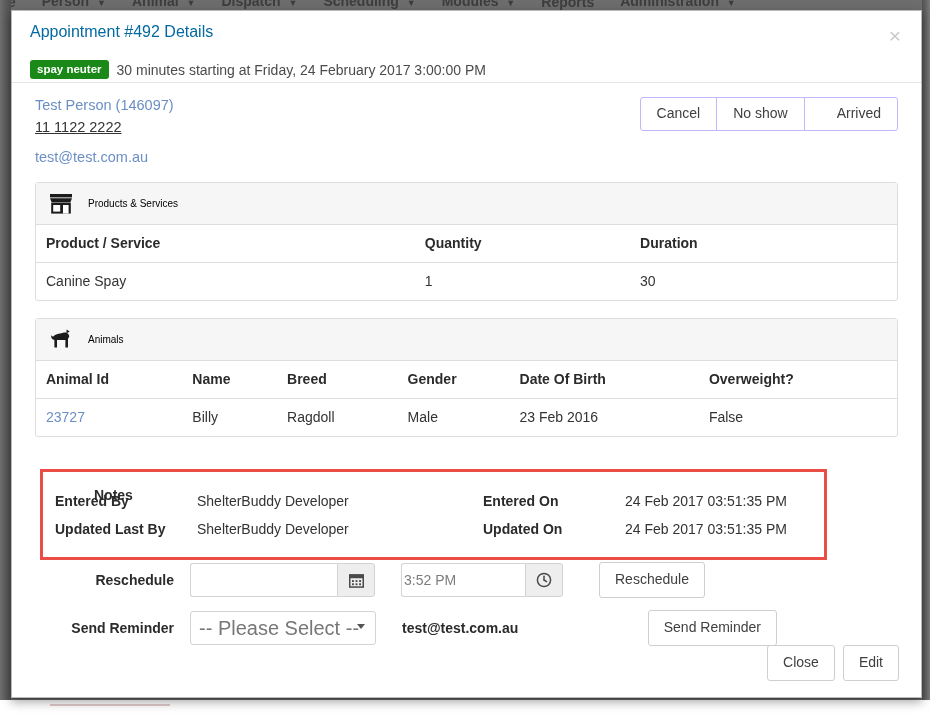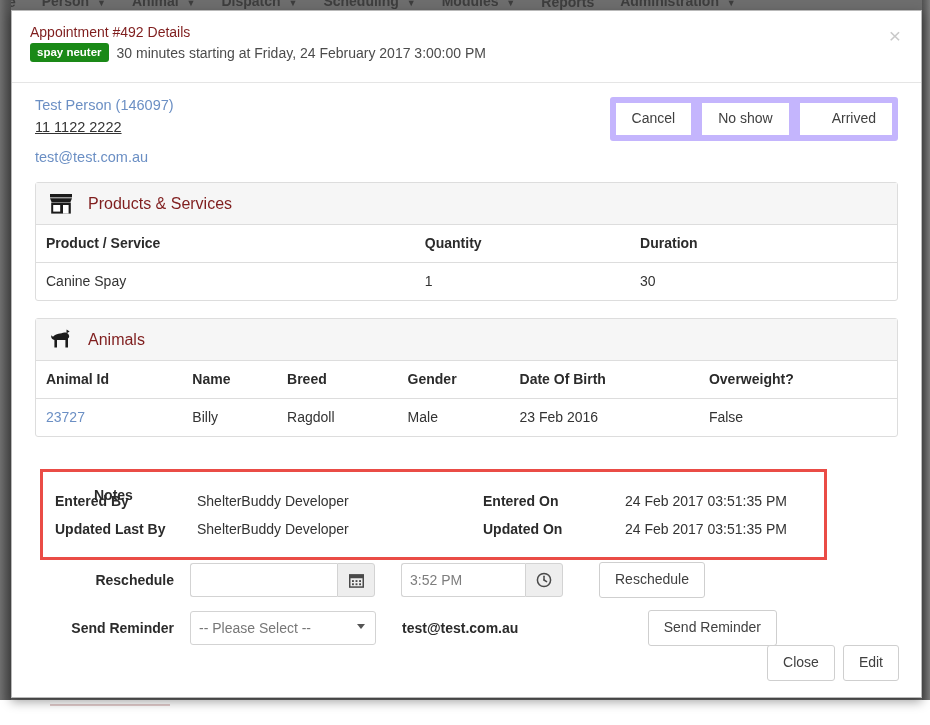--- a/index.html
+++ b/index.html
@@ -79,23 +79,23 @@
     border: 1px solid #b9b9b9;
     box-shadow: 0 4px 10px rgba(0,0,0,.35);
   }
   .modal-header {
     position: relative;
     padding: 12px 16px 10px 18px;
     border-bottom: 1px solid #e5e5e5;
     height: 72px;
   }
   .modal-title {
-    font-size: 14px;
-    color: #7f1d1d;
-    margin: 0 0 2px 0;
+    font-size: 16px;
+    color: #0369a1;
+    margin: 0 0 19px 0;
     line-height: 18px;
   }
   .subtitle-row {
     display: flex; align-items: center;
     font-size: 14px;
     color: #4b4b4b;
   }
   .badge {
     display: inline-block;
     background: #1a8917;
@@ -139,21 +139,21 @@
   .person-phone {
     color: #333;
     font-size: 14.5px;
     margin: 6px 0 14px 0;
     text-decoration: underline;
   }
   .person-email { margin-bottom: 0; }
 
   .btn-group { display: flex; }
   .btn-group .btn {
-    border: 6px solid #c4b5fd;
+    border: 1px solid #c4b5fd;
     background: #ffffff;
     color: #404040;
     font-size: 14px;
     padding: 7px 16px 8px 16px;
     margin-left: -1px;
     cursor: pointer;
     font-family: "Liberation Sans", sans-serif;
     line-height: 17px;
   }
   .btn-group .btn:first-child {
@@ -178,22 +178,22 @@
     height: 42px;
   }
   .panel-heading .icon {
     width: 26px; height: 24px;
     margin-right: 14px;
     display: inline-flex;
     align-items: center;
     justify-content: center;
   }
   .panel-heading .ptitle {
-    font-size: 16px;
-    color: #7f1d1d;
+    font-size: 10px;
+    color: #000000;
   }
   table.data {
     width: 100%;
     border-collapse: collapse;
     font-size: 14px;
   }
   table.data th {
     text-align: left;
     font-weight: bold;
     color: #2b2b2b;
@@ -291,21 +291,21 @@
     font-size: 14px;
     color: #2b2b2b;
     padding-right: 16px;
   }
   .input-group { display: flex; }
   .txt {
     border: 1px solid #d3d3d3;
     border-right: none;
     border-radius: 3px 0 0 3px;
     height: 34px;
-    padding: 0 8px;
+    padding: 0 2px;
     font-size: 14px;
     color: #7d7d7d;
     font-family: "Liberation Sans", sans-serif;
     background: #fff;
     outline: none;
   }
   .txt.date-input { width: 147px; }
   .txt.time-input { width: 124px; }
   .addon {
     border: 1px solid #d3d3d3;
@@ -326,21 +326,21 @@
     font-size: 14px;
     padding: 8px 15px 9px 15px;
     cursor: pointer;
     font-family: "Liberation Sans", sans-serif;
     line-height: 17px;
   }
   select.sel {
     width: 186px; height: 34px;
     border: 1px solid #d3d3d3;
     border-radius: 3px;
-    font-size: 14px;
+    font-size: 20px;
     color: #777;
     padding: 0 8px;
     background: #fff;
     font-family: "Liberation Sans", sans-serif;
     -webkit-appearance: none;
     appearance: none;
     outline: none;
   }
   .sel-wrap { position: relative; display: inline-block; }
   .sel-caret {

